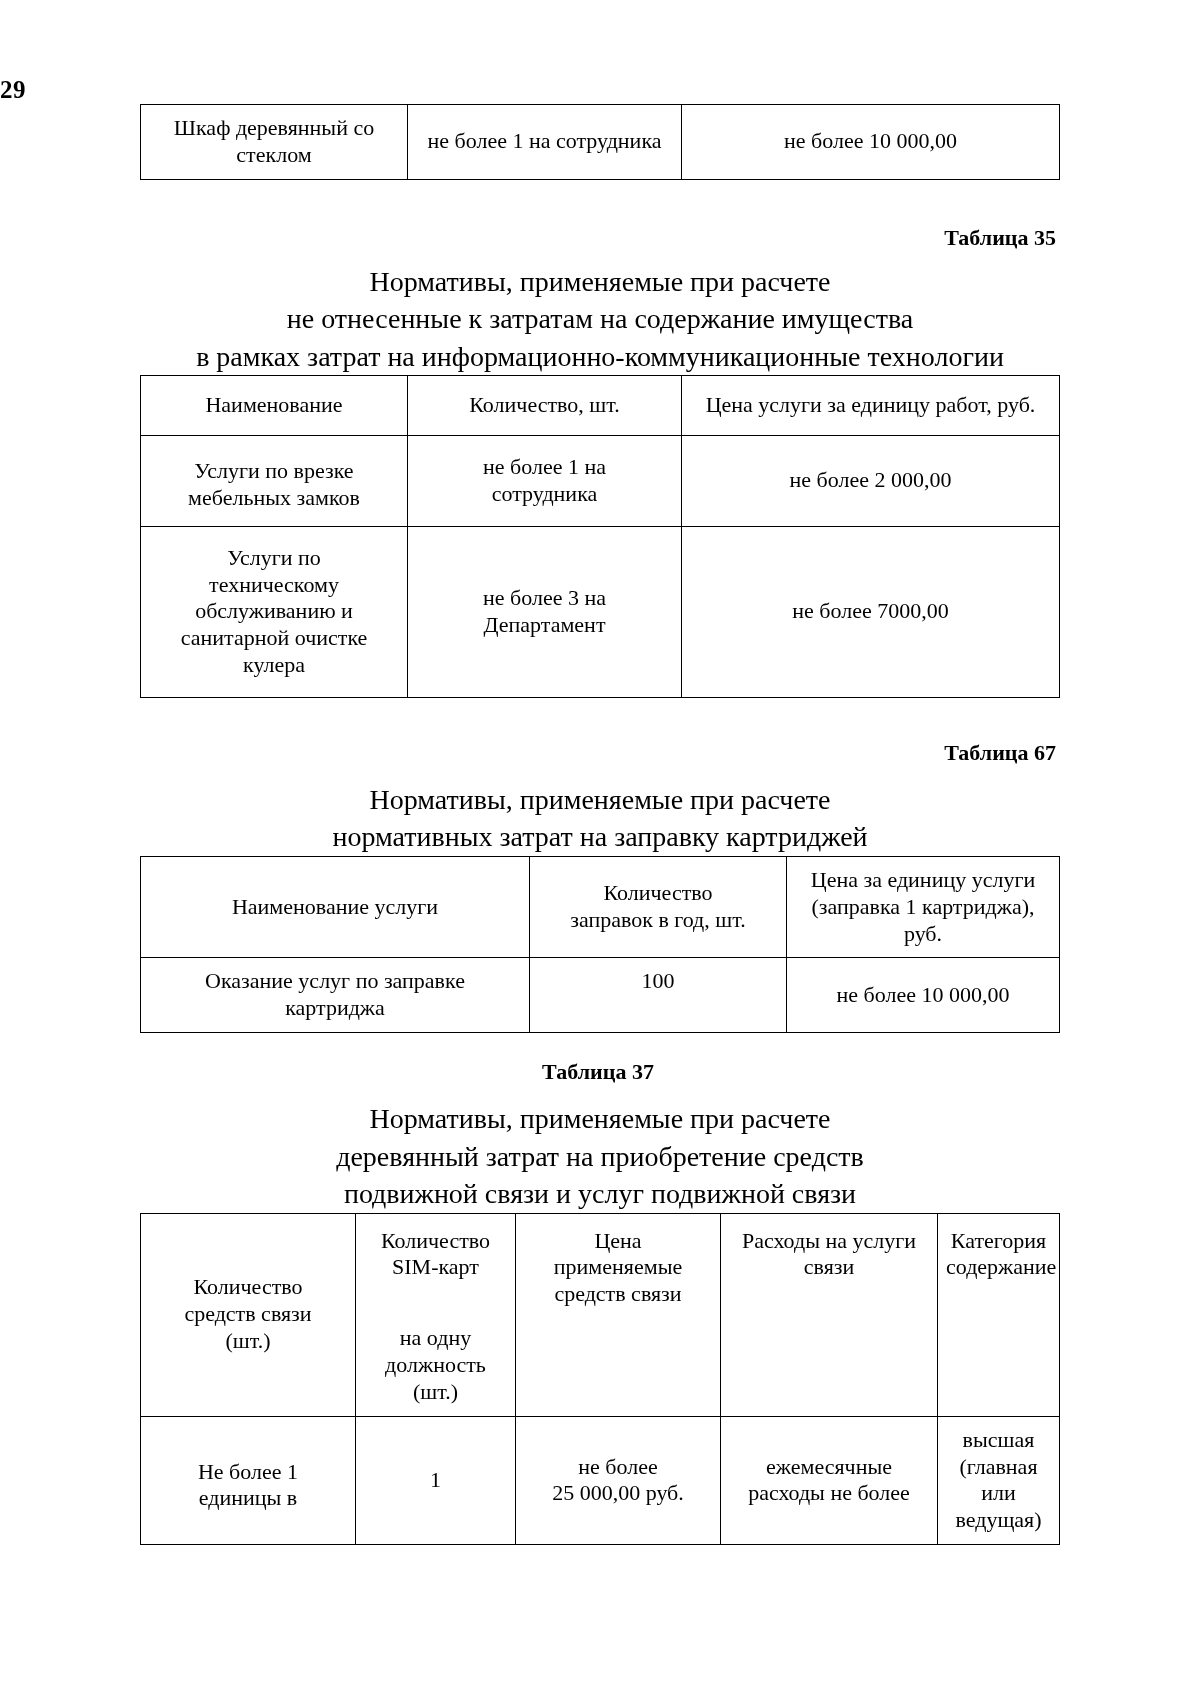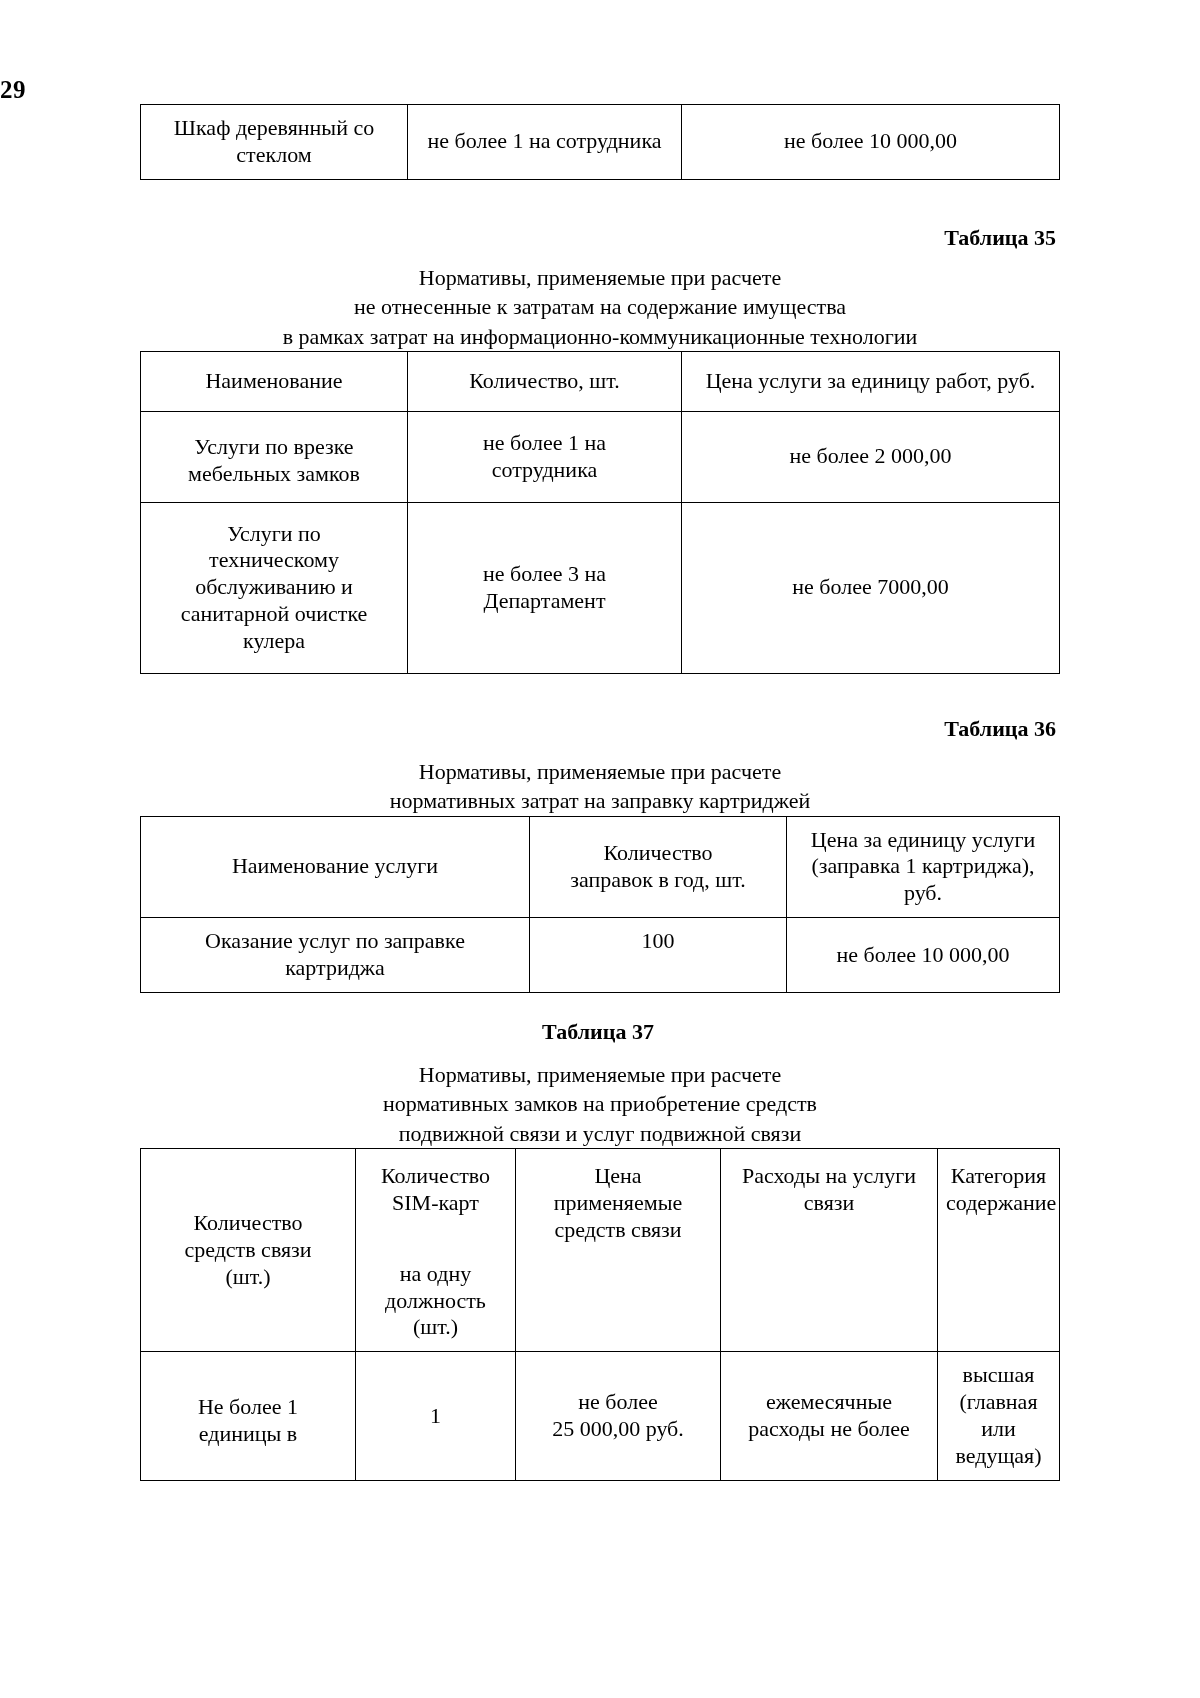--- a/index.html
+++ b/index.html
@@ -58,21 +58,21 @@
   
   .table-label {
     text-align: right;
     font-weight: bold;
     font-size: 22px;
     margin: 0;
     padding-right: 4px;
   }
   .table-title {
     text-align: center;
-    font-size: 22px;
+    font-size: 28px;
     line-height: 1.34;
     margin: 0;
   }
   .table-title div {
     white-space: nowrap;
   }
 
   
   .sp-fragment-table { margin-top: 110px; }
   .sp-label-35  { margin-top: 45px; }
@@ -149,21 +149,21 @@
           </td>
           <td>
             <span class="line">не более 3 на</span>
             <span class="line">Департамент</span>
           </td>
           <td>не более 7000,00</td>
         </tr>
       </tbody>
     </table>
 
-    <div class="table-label sp-label-36">Таблица 36</div>
+    <div class="table-label sp-label-36">Таблица 67</div>
 
     <div class="table-title sp-title-36">
       <div>Нормативы, применяемые при расчете</div>
       <div>нормативных затрат на заправку картриджей</div>
     </div>
 
     <table class="doc-table sp-table-36">
       <tbody>
         <tr>
           <td style="width:372px; padding-top:22px; padding-bottom:22px;">
@@ -187,21 +187,21 @@
           <td class="top" style="padding-top:10px;">100</td>
           <td>не более 10 000,00</td>
         </tr>
       </tbody>
     </table>
 
     <div class="table-label sp-label-37">Таблица 37</div>
 
     <div class="table-title sp-title-37">
       <div>Нормативы, применяемые при расчете</div>
-      <div>нормативных замков на приобретение средств</div>
+      <div>деревянный затрат на приобретение средств</div>
       <div>подвижной связи и услуг подвижной связи</div>
     </div>
 
     <table class="doc-table sp-table-37">
       <tbody>
         <tr>
           <td style="width:198px;">
             <span class="line">Количество</span>
             <span class="line">средств связи</span>
             <span class="line">(шт.)</span>

